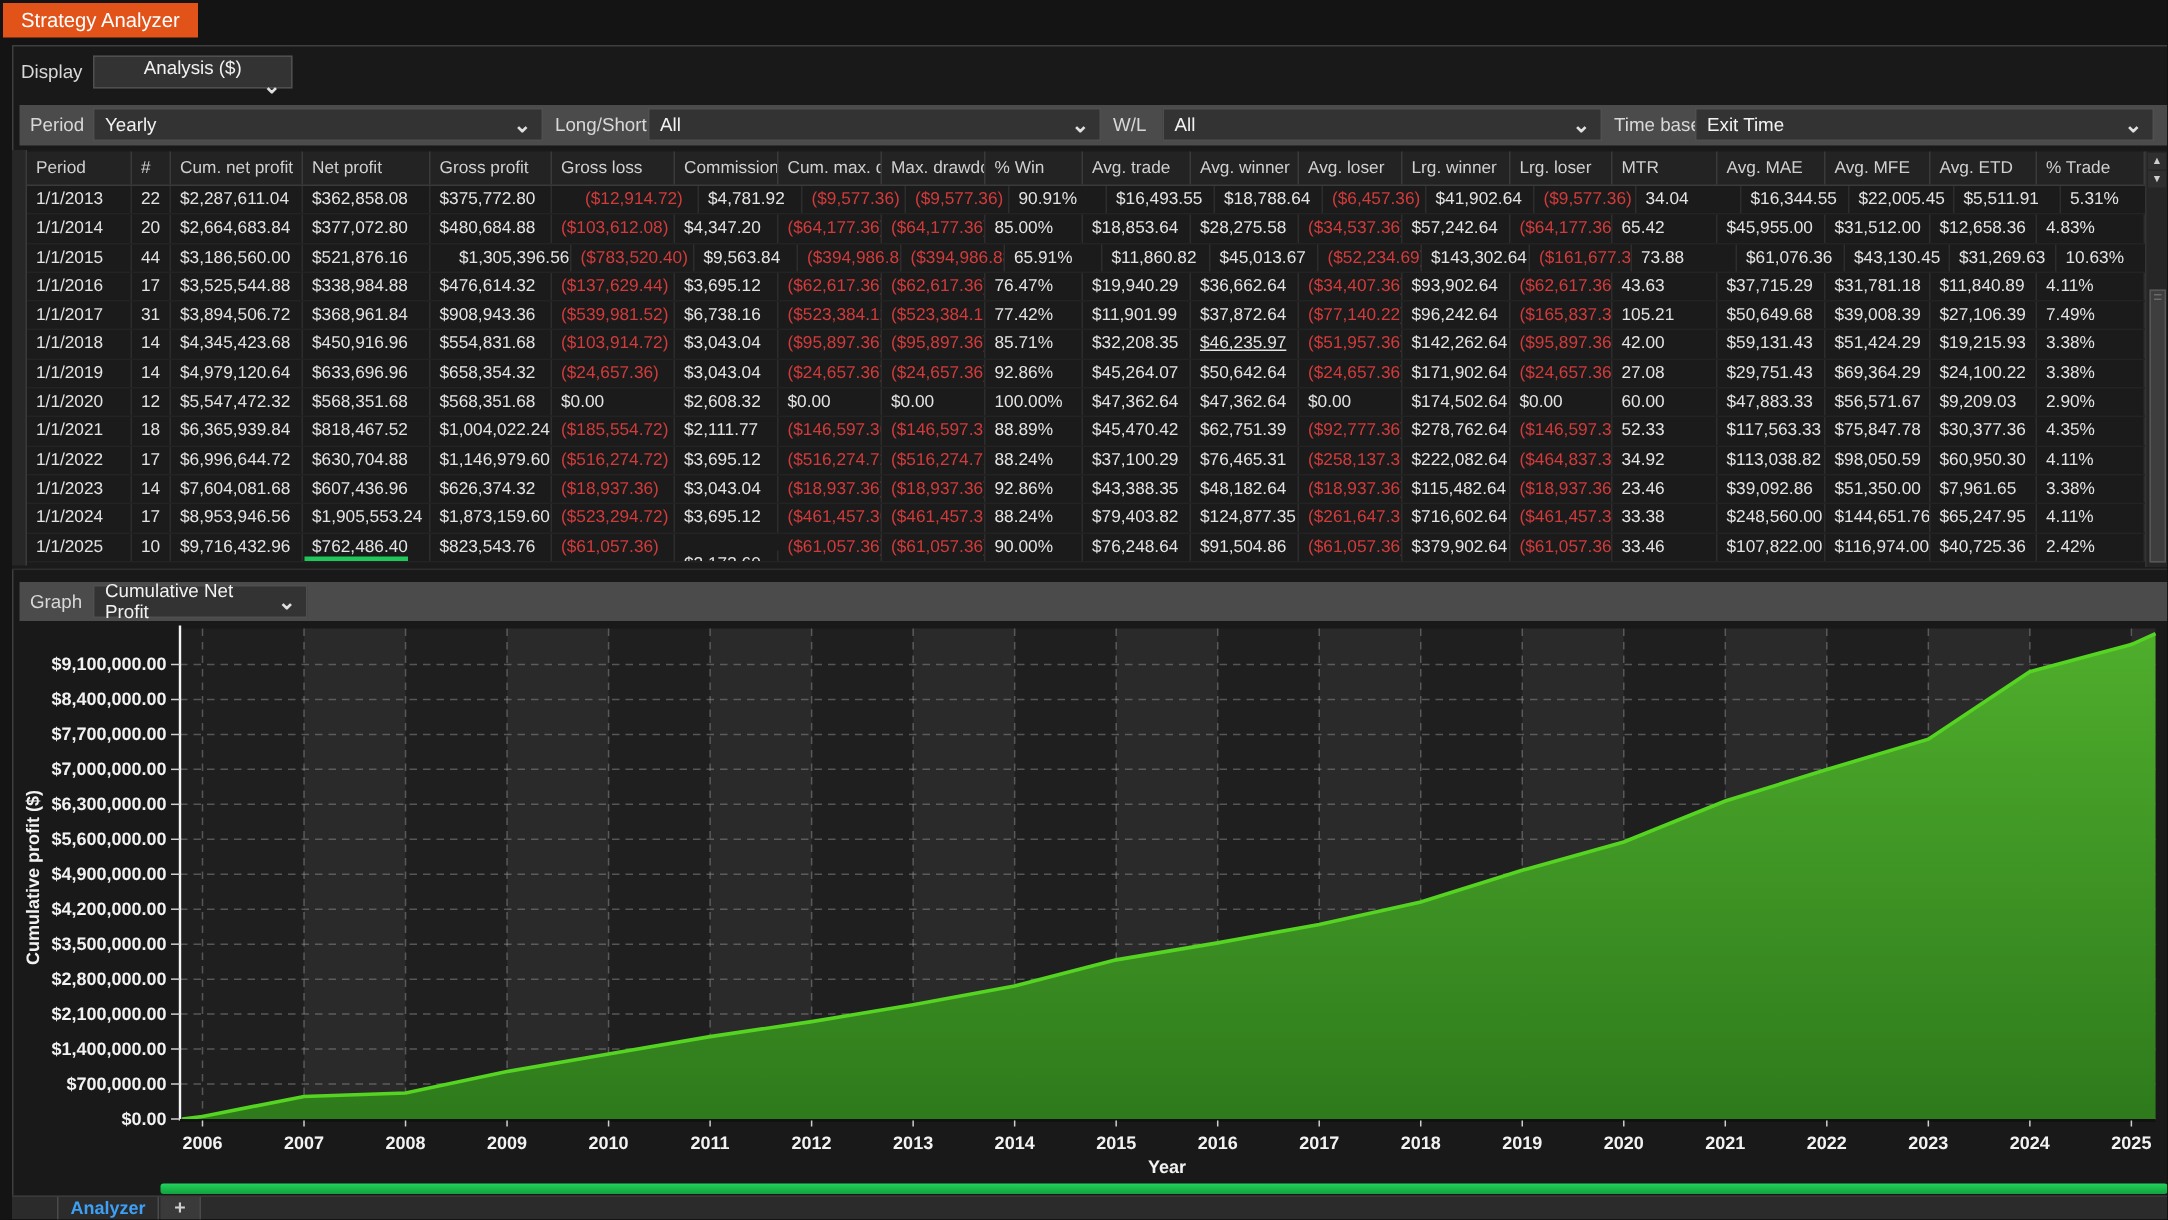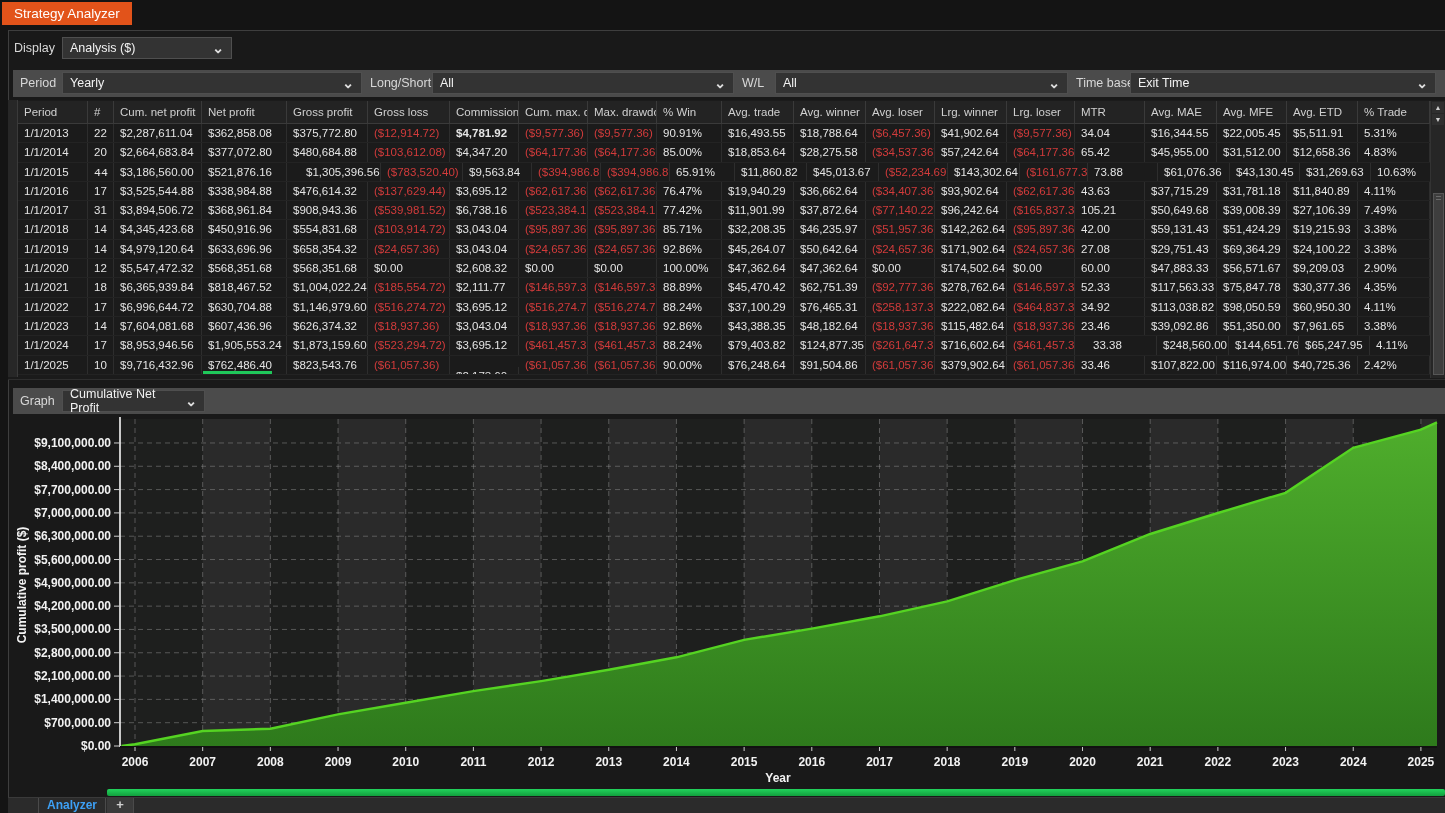--- a/index.html
+++ b/index.html
@@ -58,21 +58,21 @@
 </head>
 <body>
 
 <div id="screen">
 
   <div id="title-tab">Strategy Analyzer</div>
 
   <div id="panel"></div>
 
   <span class="strip-label" style="left:14px;top:41px;">Display</span>
-  <div class="dropdown" style="left:62px;top:37px;width:170px;">
+  <div class="dropdown" style="left:62px;top:37px;width:133px;flex-direction:column;">
     <span>Analysis ($)</span>
     <span class="chev">⌄</span>
   </div>
 
   <div class="gray-strip" style="top:70px;height:27px;"></div>
   <span class="strip-label" style="left:20px;top:76px;">Period</span>
   <div class="dropdown" style="left:62px;top:72px;width:300px;">
     <span>Yearly</span>
     <span class="chev">⌄</span>
   </div>
@@ -116,22 +116,22 @@
         <div class="h-cell" style="width: 71px;">Avg. ETD</div>
         <div class="h-cell" style="width: 72px;">% Trade</div>
       </div>
     <div id="tbody">
         <div class="t-row">
           <div class="t-cell" style="width: 70px;">1/1/2013</div>
           <div class="t-cell" style="width: 26px;">22</div>
           <div class="t-cell" style="width: 88px;">$2,287,611.04</div>
           <div class="t-cell" style="width: 85px;">$362,858.08</div>
           <div class="t-cell" style="width: 81px;">$375,772.80</div>
-          <div class="t-cell neg" style="width: 82px;">($12,914.72)</div>
-          <div class="t-cell" style="width: 69px; font-weight: bold;">$4,781.92</div>
+          <div class="t-cell neg" style="width: 82px; margin-left: 16px;">($12,914.72)</div>
+          <div class="t-cell" style="width: 69px;">$4,781.92</div>
           <div class="t-cell neg" style="width: 69px;">($9,577.36)</div>
           <div class="t-cell neg" style="width: 69px;">($9,577.36)</div>
           <div class="t-cell" style="width: 65px;">90.91%</div>
           <div class="t-cell" style="width: 72px;">$16,493.55</div>
           <div class="t-cell" style="width: 72px;">$18,788.64</div>
           <div class="t-cell neg" style="width: 69px;">($6,457.36)</div>
           <div class="t-cell" style="width: 72px;">$41,902.64</div>
           <div class="t-cell neg" style="width: 68px;">($9,577.36)</div>
           <div class="t-cell" style="width: 70px;">34.04</div>
           <div class="t-cell" style="width: 72px;">$16,344.55</div>
@@ -156,21 +156,21 @@
           <div class="t-cell" style="width: 72px;">$57,242.64</div>
           <div class="t-cell neg" style="width: 68px;">($64,177.36)</div>
           <div class="t-cell" style="width: 70px;">65.42</div>
           <div class="t-cell" style="width: 72px;">$45,955.00</div>
           <div class="t-cell" style="width: 70px;">$31,512.00</div>
           <div class="t-cell" style="width: 71px;">$12,658.36</div>
           <div class="t-cell" style="width: 72px;">4.83%</div>
         </div>
         <div class="t-row">
           <div class="t-cell" style="width: 70px;">1/1/2015</div>
-          <div class="t-cell" style="width: 26px; font-family: Liberation Mono, monospace;">44</div>
+          <div class="t-cell" style="width: 26px;">44</div>
           <div class="t-cell" style="width: 88px;">$3,186,560.00</div>
           <div class="t-cell" style="width: 85px;">$521,876.16</div>
           <div class="t-cell" style="width: 81px; margin-left: 13px;">$1,305,396.56</div>
           <div class="t-cell neg" style="width: 82px;">($783,520.40)</div>
           <div class="t-cell" style="width: 69px;">$9,563.84</div>
           <div class="t-cell neg" style="width: 69px;">($394,986.88)</div>
           <div class="t-cell neg" style="width: 69px;">($394,986.88)</div>
           <div class="t-cell" style="width: 65px;">65.91%</div>
           <div class="t-cell" style="width: 72px;">$11,860.82</div>
           <div class="t-cell" style="width: 72px;">$45,013.67</div>
@@ -232,21 +232,21 @@
           <div class="t-cell" style="width: 26px;">14</div>
           <div class="t-cell" style="width: 88px;">$4,345,423.68</div>
           <div class="t-cell" style="width: 85px;">$450,916.96</div>
           <div class="t-cell" style="width: 81px;">$554,831.68</div>
           <div class="t-cell neg" style="width: 82px;">($103,914.72)</div>
           <div class="t-cell" style="width: 69px;">$3,043.04</div>
           <div class="t-cell neg" style="width: 69px;">($95,897.36)</div>
           <div class="t-cell neg" style="width: 69px;">($95,897.36)</div>
           <div class="t-cell" style="width: 65px;">85.71%</div>
           <div class="t-cell" style="width: 72px;">$32,208.35</div>
-          <div class="t-cell" style="width: 72px;">$46,235.97</div>
+          <div class="t-cell" style="width: 72px; text-decoration: underline;">$46,235.97</div>
           <div class="t-cell neg" style="width: 69px;">($51,957.36)</div>
           <div class="t-cell" style="width: 72px;">$142,262.64</div>
           <div class="t-cell neg" style="width: 68px;">($95,897.36)</div>
           <div class="t-cell" style="width: 70px;">42.00</div>
           <div class="t-cell" style="width: 72px;">$59,131.43</div>
           <div class="t-cell" style="width: 70px;">$51,424.29</div>
           <div class="t-cell" style="width: 71px;">$19,215.93</div>
           <div class="t-cell" style="width: 72px;">3.38%</div>
         </div>
         <div class="t-row">
@@ -368,21 +368,21 @@
           <div class="t-cell neg" style="width: 82px;">($523,294.72)</div>
           <div class="t-cell" style="width: 69px;">$3,695.12</div>
           <div class="t-cell neg" style="width: 69px;">($461,457.36)</div>
           <div class="t-cell neg" style="width: 69px;">($461,457.36)</div>
           <div class="t-cell" style="width: 65px;">88.24%</div>
           <div class="t-cell" style="width: 72px;">$79,403.82</div>
           <div class="t-cell" style="width: 72px;">$124,877.35</div>
           <div class="t-cell neg" style="width: 69px;">($261,647.36)</div>
           <div class="t-cell" style="width: 72px;">$716,602.64</div>
           <div class="t-cell neg" style="width: 68px;">($461,457.36)</div>
-          <div class="t-cell" style="width: 70px; margin-left: 12px;">33.38</div>
+          <div class="t-cell" style="width: 70px;">33.38</div>
           <div class="t-cell" style="width: 72px;">$248,560.00</div>
           <div class="t-cell" style="width: 70px;">$144,651.76</div>
           <div class="t-cell" style="width: 71px;">$65,247.95</div>
           <div class="t-cell" style="width: 72px;">4.11%</div>
         </div>
         <div class="t-row">
           <div class="t-cell" style="width: 70px;">1/1/2025</div>
           <div class="t-cell" style="width: 26px;">10</div>
           <div class="t-cell" style="width: 88px;">$9,716,432.96</div>
           <div class="t-cell sel-underline" style="width: 85px;">$762,486.40</div>

